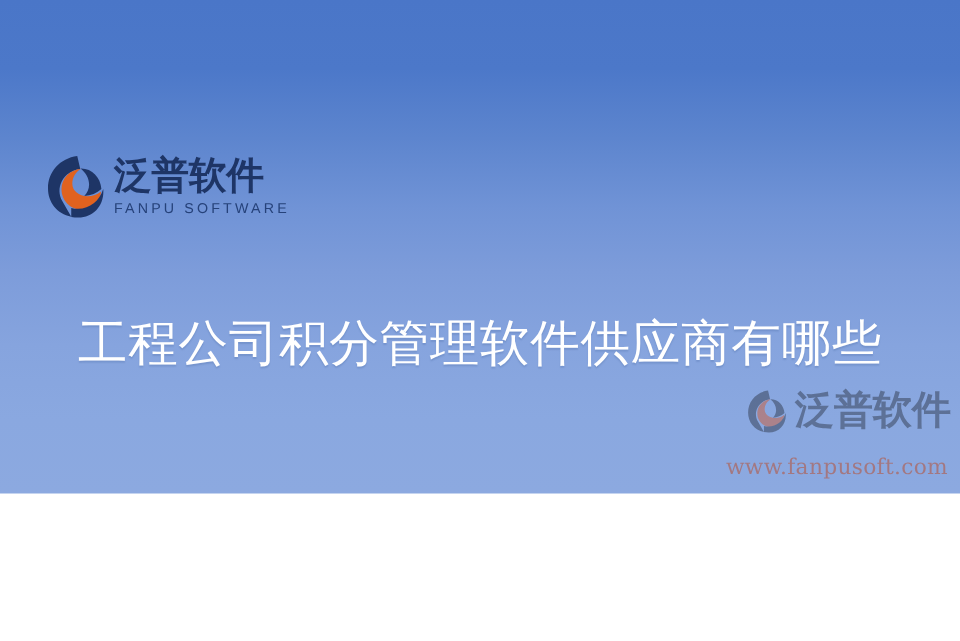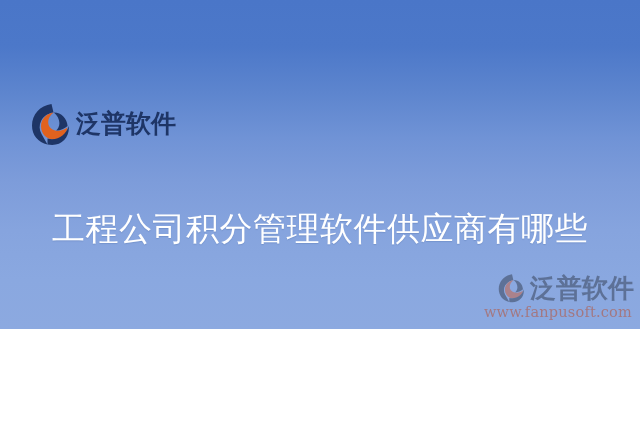--- a/index.html
+++ b/index.html
@@ -116,21 +116,21 @@
     margin-left: 3px;
     font-family: "DejaVu Sans", "Liberation Sans", sans-serif;
     font-size: 26px;
     font-weight: bold;
     line-height: 1;
     color: #3d4a63;
     white-space: nowrap;
   }
 
   .watermark-url {
-    margin-top: 1px;
+    margin-top: 15px;
     margin-right: 2px;
     font-family: "DejaVu Serif", "Liberation Serif", serif;
     font-size: 14.5px;
     line-height: 1.15;
     color: #b4563f;
     letter-spacing: 0.2px;
     white-space: nowrap;
   }
 </style>
 </head>
@@ -140,20 +140,21 @@
 
   <div class="brand-logo">
     <svg class="brand-mark" viewBox="0 0 40 44">
       <path d="M21.5 2 C10 3.5 2 12.5 2 23.5 C2 33 8 40.5 17.5 42.5 L11.5 32 C9.2 28 9.0 23 11.2 18.8 C13.6 14.2 18.2 11.2 23.5 10.6 Z" fill="#1e3566"></path>
       <path d="M24 10.5 C16.5 11.2 11 17 11 24.2 C11 31.8 17 37.8 24.5 37.8 C31.5 37.8 37 32.5 37.4 25.6 C35 27.6 31.8 28.8 28.3 28.8 C22.6 28.8 18.2 25.2 18.2 20.5 C18.2 16.3 20.5 12.6 24 10.5 Z" fill="#e0621f"></path>
       <path d="M37.6 24 C37.0 16.2 31.2 10.2 23.8 10.4 C27.2 13.2 29.4 17.0 29.4 21.0 C29.4 24.0 28.2 26.6 26.2 28.6 C30.6 28.4 34.6 26.8 37.6 24 Z" fill="#1e3566"></path>
       <path d="M17.5 42.6 C19.0 42.9 20.6 43.0 22.2 43.0 C32.0 43.0 38.9 35.6 38.9 25.8 C38.9 25.2 38.9 24.6 38.8 24.0 C36.4 31.8 30.0 37.2 22.0 37.2 C20.4 37.2 18.9 37.0 17.5 36.6 Z" fill="#1e3566"></path>
     </svg>
     <div class="brand-text">
       <div class="brand-cn">泛普软件</div>
+      <div class="brand-en">FANPU SOFTWARE</div>
     </div>
   </div>
 
   <div class="headline">工程公司积分管理软件供应商有哪些</div>
 
   <div class="watermark">
     <div class="watermark-row">
       <svg class="watermark-mark" viewBox="0 0 40 44">
         <path d="M21.5 2 C10 3.5 2 12.5 2 23.5 C2 33 8 40.5 17.5 42.5 L11.5 32 C9.2 28 9.0 23 11.2 18.8 C13.6 14.2 18.2 11.2 23.5 10.6 Z" fill="#3d4a63"></path>
         <path d="M24 10.5 C16.5 11.2 11 17 11 24.2 C11 31.8 17 37.8 24.5 37.8 C31.5 37.8 37 32.5 37.4 25.6 C35 27.6 31.8 28.8 28.3 28.8 C22.6 28.8 18.2 25.2 18.2 20.5 C18.2 16.3 20.5 12.6 24 10.5 Z" fill="#c3674e"></path>

